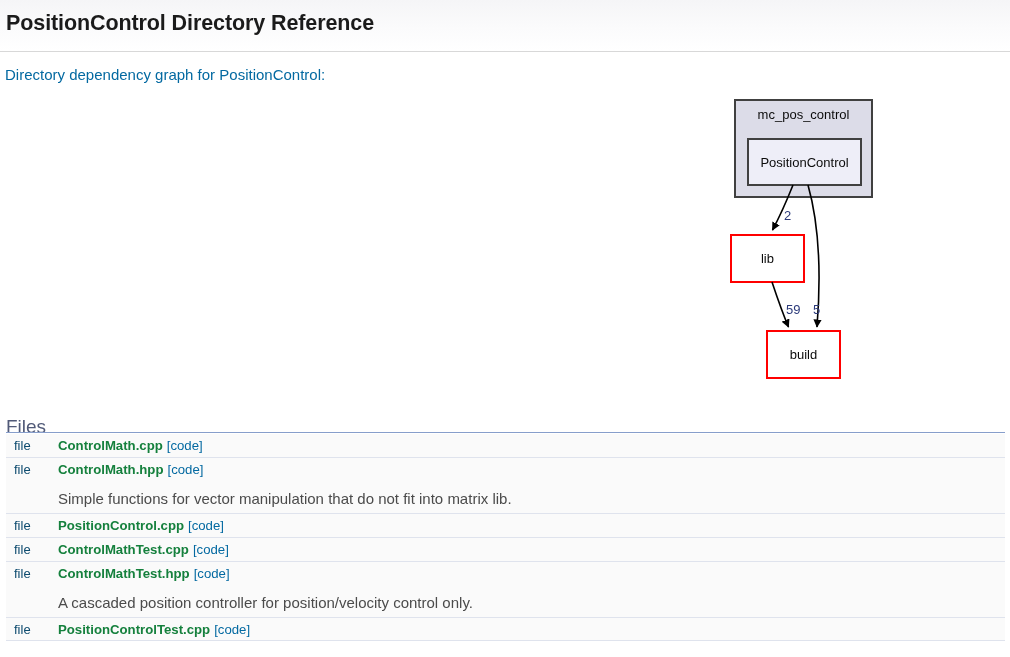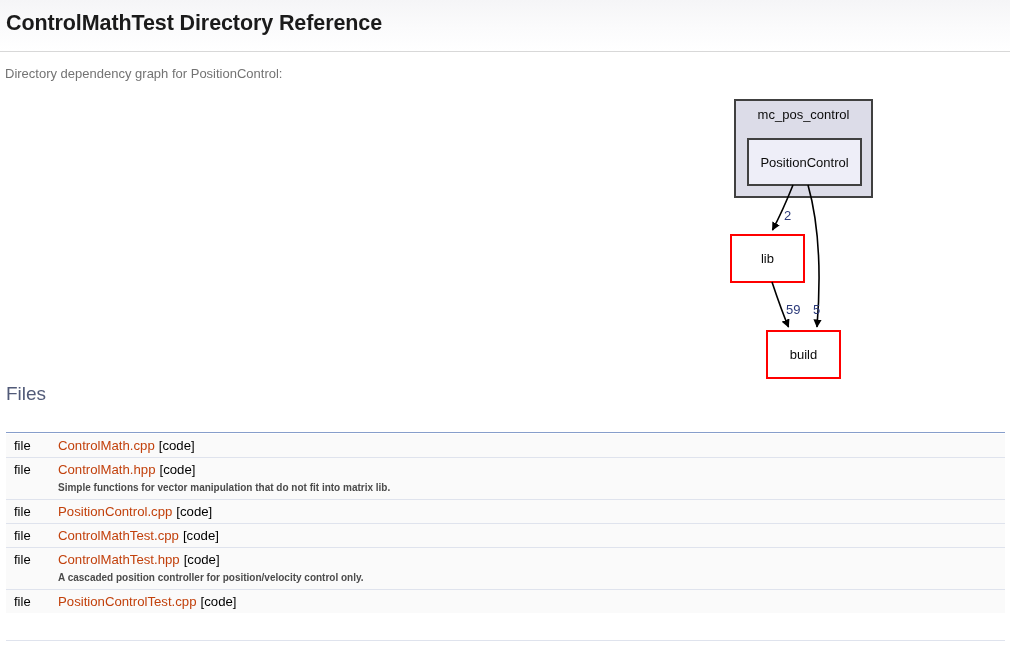--- a/index.html
+++ b/index.html
@@ -37,22 +37,22 @@
     color: #1b1b1b;
     letter-spacing: -0.1px;
     white-space: nowrap;
   }
 
   
   .intro-text {
     position: absolute;
     left: 5px;
     top: 66px;
-    font-size: 13px;
-    color: #737373;
+    font-size: 15px;
+    color: #0369a1;
     white-space: nowrap;
   }
 
   
   .graph-wrap {
     position: absolute;
     left: 0;
     top: 86px;
     width: 800px;
     height: 310px;
@@ -72,21 +72,21 @@
   .cluster-title {
     font-family: "Liberation Sans", sans-serif;
     font-size: 13px;
     fill: #0b0b0b;
   }
 
   
   .section-heading {
     position: absolute;
     left: 6px;
-    top: 383px;
+    top: 416px;
     font-size: 19px;
     font-weight: normal;
     color: #515a78;
     letter-spacing: 0px;
   }
   .section-rule {
     position: absolute;
     left: 6px;
     top: 432px;
     width: 999px;
@@ -108,63 +108,63 @@
   }
   .files-table tr.item-row:first-child > td { border-top: none; }
 
   .files-table td {
     background: #fafafa;
     vertical-align: top;
   }
   .col-kind {
     width: 38px;
     padding: 4px 6px 4px 8px !important;
-    color: #000000;
+    color: #0c4a6e;
     font-size: 13px;
     white-space: nowrap;
   }
   .col-main {
     padding: 4px 4px 4px 0 !important;
   }
   .file-link {
-    color: #c2410c;
-    font-weight: normal;
+    color: #15803d;
+    font-weight: bold;
     text-decoration: none;
     cursor: pointer;
   }
   .code-link {
-    color: #000000;
+    color: #0369a1;
     font-weight: normal;
     text-decoration: none;
     margin-left: 4px;
     cursor: pointer;
   }
   .file-desc {
     display: block;
     color: #4b4b4b;
-    font-weight: bold;
-    margin-top: 5px;
+    font-weight: normal;
+    margin-top: 13px;
     margin-bottom: 2px;
-    font-size: 10px;
+    font-size: 15px;
   }
   .table-bottom-rule {
     position: absolute;
     left: 6px;
     width: 999px;
     height: 1px;
     background: #dfe3ed;
   }
 </style>
 </head>
 <body>
 
 <div id="page">
 
   <div class="header-band"></div>
-  <div class="page-title">ControlMathTest Directory Reference</div>
+  <div class="page-title">PositionControl Directory Reference</div>
 
   <div class="intro-text">Directory dependency graph for PositionControl:</div>
 
   <div class="graph-wrap">
     <svg class="graph-svg" width="1010" height="310" viewBox="0 0 1010 310">
 
       <defs>
         <marker id="arrowBlack" viewBox="0 0 10 10" refX="9" refY="5" markerWidth="5.2" markerHeight="5.2" orient="auto-start-reverse">
           <path d="M 0 0 L 10 5 L 0 10 z" fill="#000000"></path>
         </marker>

